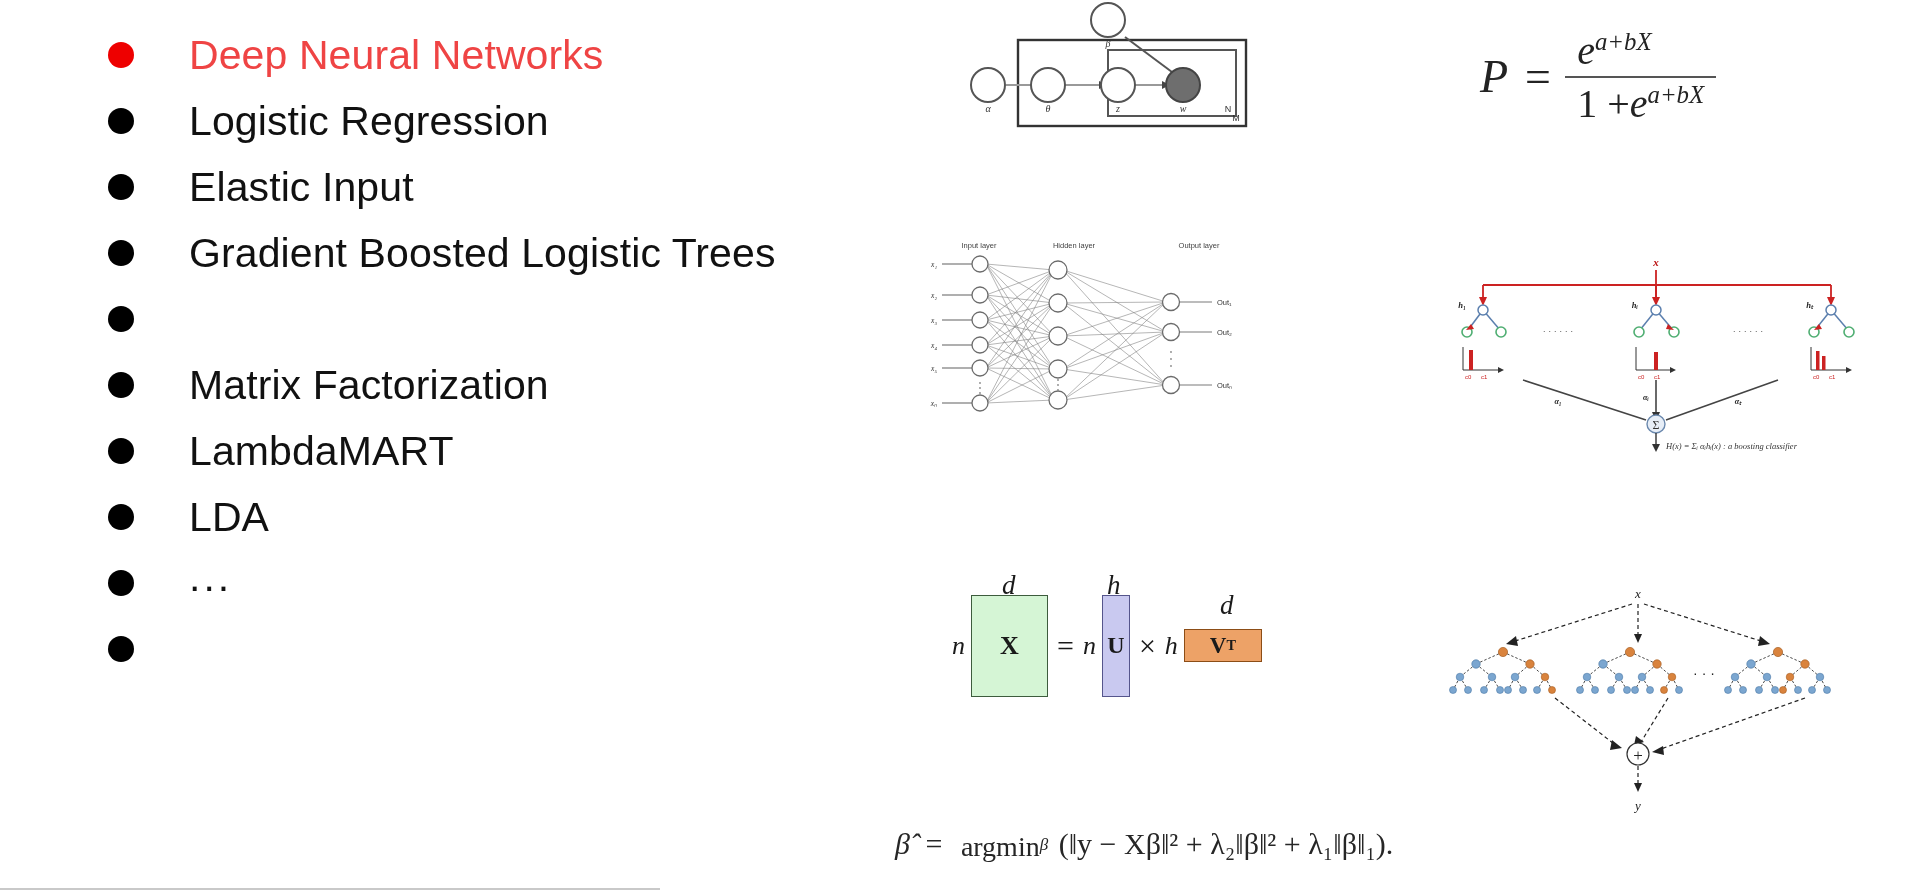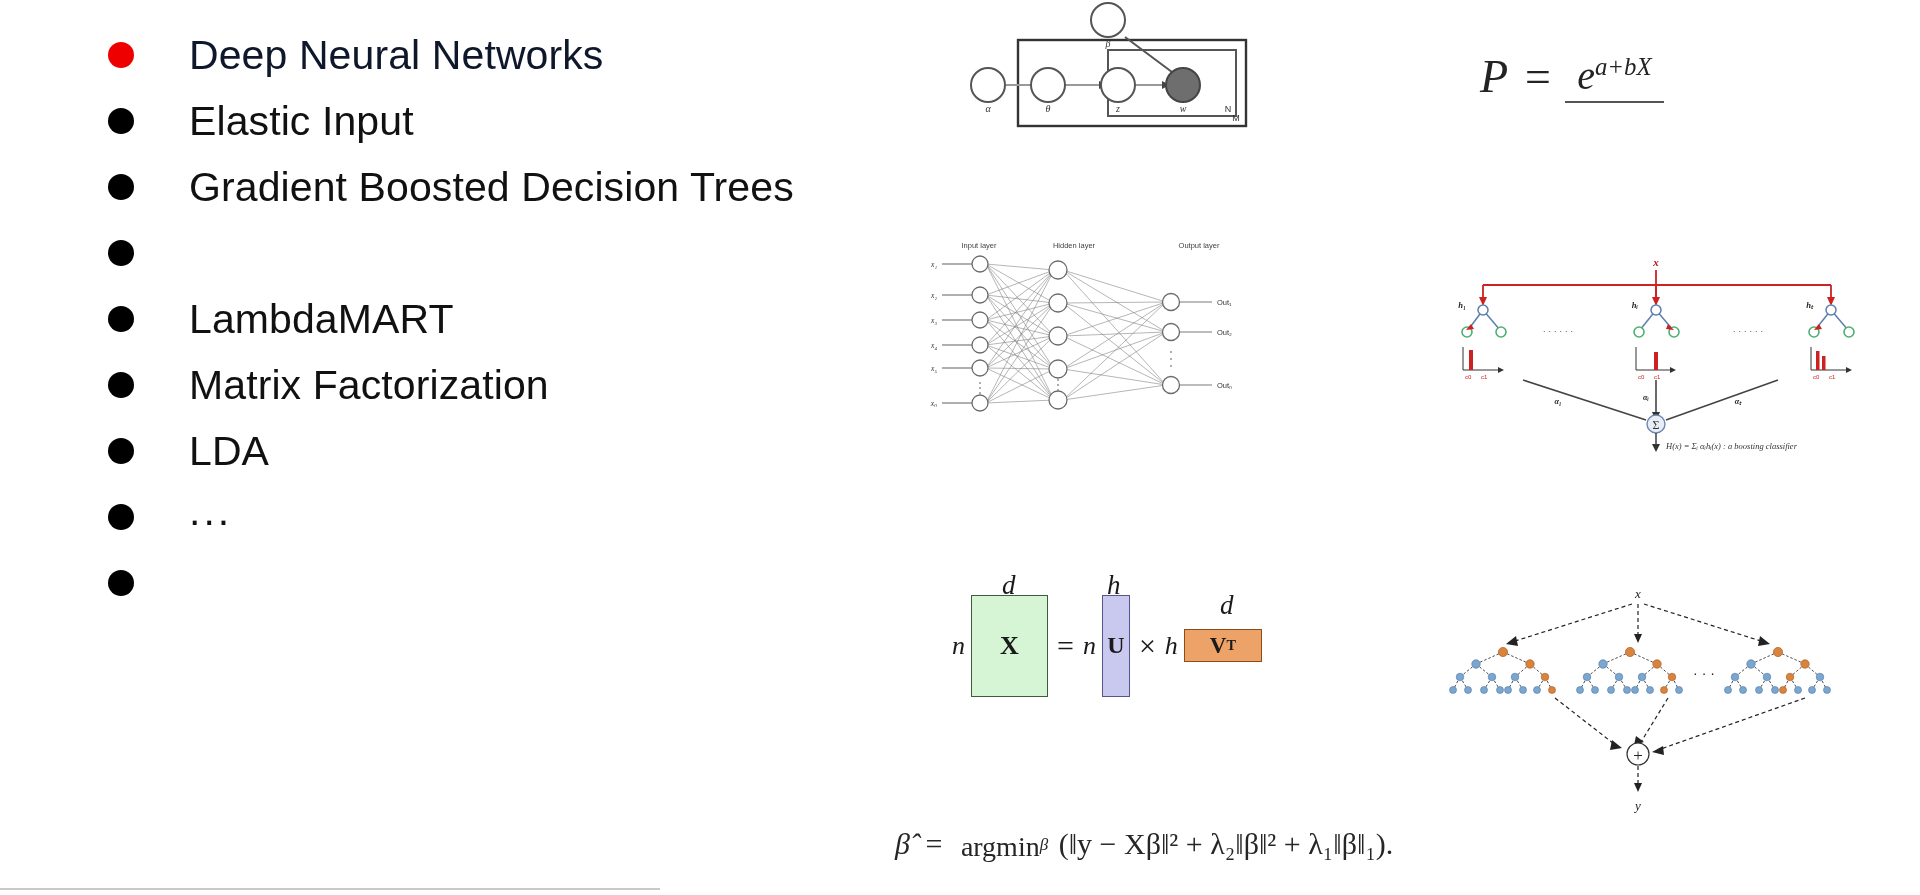--- a/index.html
+++ b/index.html
@@ -35,21 +35,21 @@
   }
   .bullet-dot.red { background: #ee0000; }
   .bullet-label {
     margin-left: 55px;
     font-size: 41px;
     line-height: 1;
     color: #111111;
     white-space: nowrap;
     letter-spacing: 0.1px;
   }
-  .bullet-label.red { color: #0f172a; }
+  .bullet-label.red { color: #ef4444; }
   .bullet-label.ellipsis {
     font-size: 41px;
     letter-spacing: 3px;
     position: relative;
     top: -6px;
   }
 
   
   .figure { position: absolute; }
 
@@ -153,43 +153,47 @@
 
 <div id="slide">
 
   <div id="bullet-list">
 
     <div class="bullet-row">
       <span class="bullet-dot red"></span>
       <span class="bullet-label red">Deep Neural Networks</span>
     </div>
 
+    <div class="bullet-row">
+      <span class="bullet-dot"></span>
+      <span class="bullet-label">Logistic Regression</span>
+    </div>
 
     <div class="bullet-row">
       <span class="bullet-dot"></span>
       <span class="bullet-label">Elastic Input</span>
     </div>
 
     <div class="bullet-row">
       <span class="bullet-dot"></span>
-      <span class="bullet-label">Gradient Boosted Decision Trees</span>
-    </div>
-
-    <div class="bullet-row">
-      <span class="bullet-dot"></span>
+      <span class="bullet-label">Gradient Boosted Logistic Trees</span>
+    </div>
+
+    <div class="bullet-row">
+      <span class="bullet-dot"></span>
+    </div>
+
+    <div class="bullet-row">
+      <span class="bullet-dot"></span>
+      <span class="bullet-label">Matrix Factorization</span>
     </div>
 
     <div class="bullet-row">
       <span class="bullet-dot"></span>
       <span class="bullet-label">LambdaMART</span>
-    </div>
-
-    <div class="bullet-row">
-      <span class="bullet-dot"></span>
-      <span class="bullet-label">Matrix Factorization</span>
     </div>
 
     <div class="bullet-row">
       <span class="bullet-dot"></span>
       <span class="bullet-label">LDA</span>
     </div>
 
     <div class="bullet-row">
       <span class="bullet-dot"></span>
       <span class="bullet-label ellipsis">...</span>
@@ -237,20 +241,23 @@
   </div>
 
   <div class="figure" id="fig-logistic">
     <span class="math-lg">P</span>
     <span class="math-lg" style="margin-left:14px;">=</span>
     <span class="frac">
       <span class="num math-md">
         <span>e</span><sup class="ital" style="font-size:0.62em">a+bX</sup>
       </span>
       <span class="bar"></span>
+      <span class="den math-md">
+        <span style="font-style:normal">1 +</span><span>e</span><sup class="ital" style="font-size:0.62em">a+bX</sup>
+      </span>
     </span>
   </div>
 
   <div class="figure" id="fig-nn">
     <svg width="390" height="180" viewBox="0 0 390 180">
       <g stroke="#6b6b6b" stroke-width="0.55" fill="none" opacity="0.9">
 
         <path d="M62,24 L130,30 M62,24 L130,63 M62,24 L130,96 M62,24 L130,129 M62,24 L130,160"></path>
         <path d="M62,55 L130,30 M62,55 L130,63 M62,55 L130,96 M62,55 L130,129 M62,55 L130,160"></path>
         <path d="M62,80 L130,30 M62,80 L130,63 M62,80 L130,96 M62,80 L130,129 M62,80 L130,160"></path>

